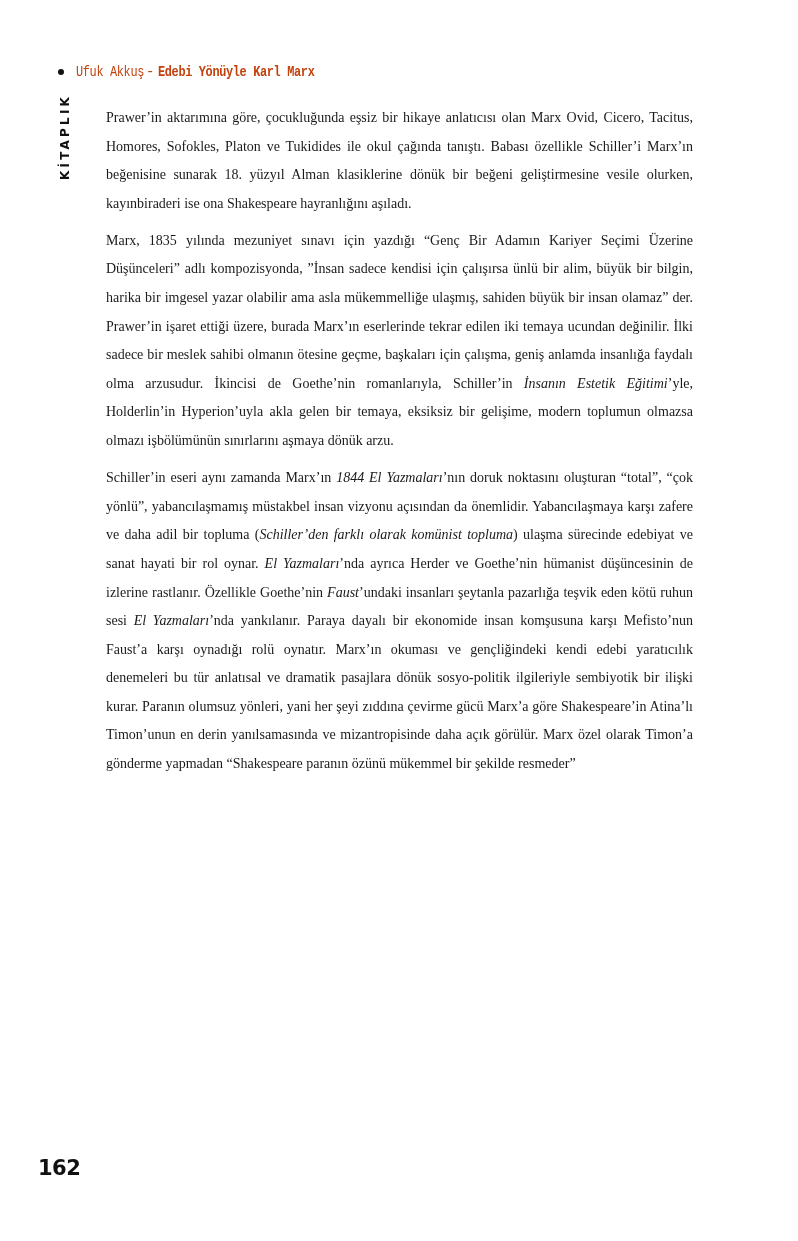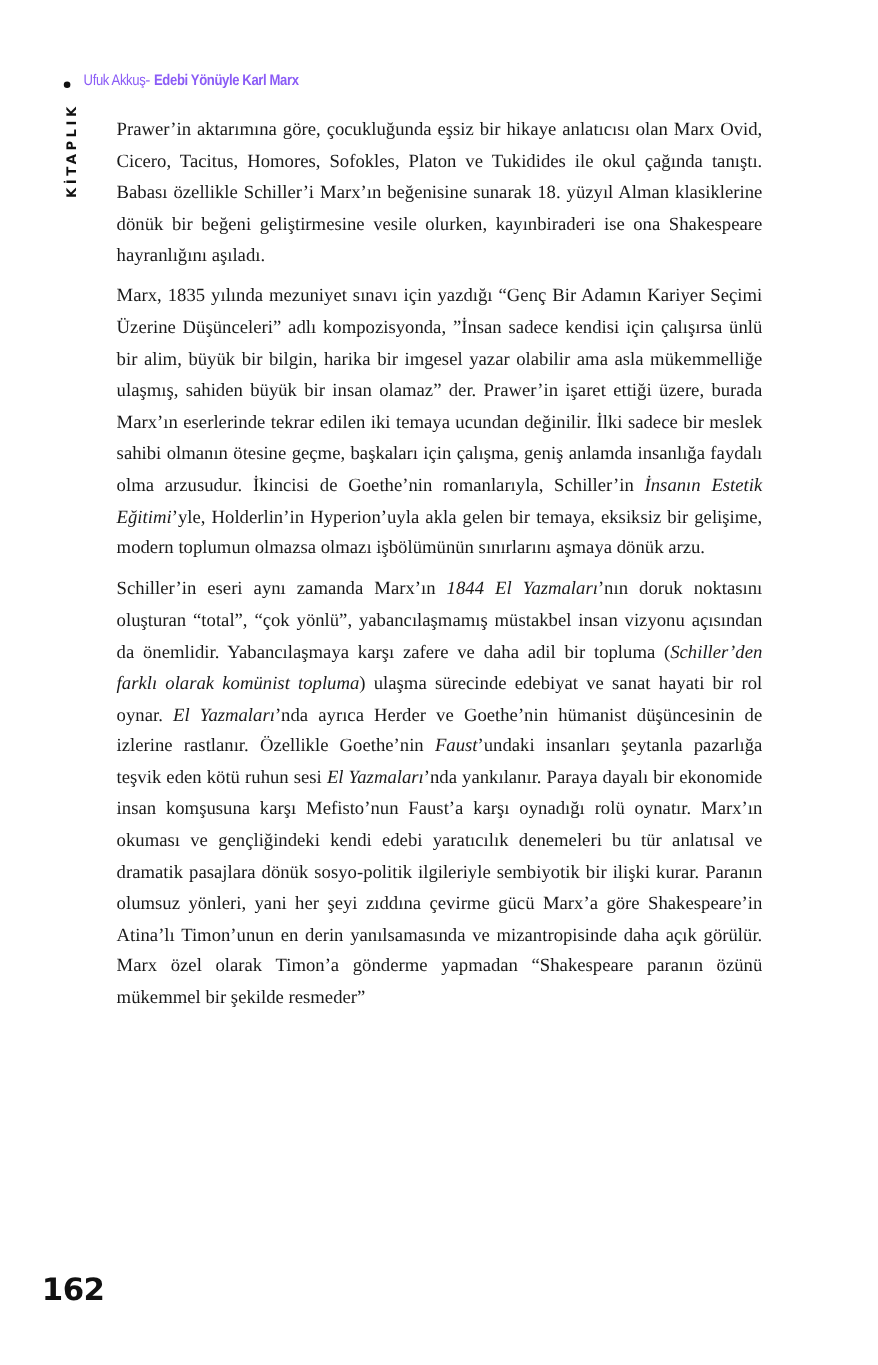--- a/index.html
+++ b/index.html
@@ -1,41 +1,41 @@
 <!DOCTYPE html>
 <html><head>
   <meta charset="utf-8">
   <style>
     html, body { margin: 0; padding: 0; background: #ffffff; }
     body { width: 798px; height: 1241px; position: relative; overflow: hidden; color: #1a1a1a; }
     .running-head {
       position: absolute; left: 58px; top: 64px;
-      font-family: Liberation Sans, sans-serif; font-size: 14px; letter-spacing: -0.4px;
-      display: flex; align-items: flex-end; color: #8b5cf6;
+      font-family: Liberation Mono, monospace; font-size: 14px; letter-spacing: -0.4px;
+      display: flex; align-items: center; color: #c2410c;
     }
     .running-head .bullet { width: 6px; height: 6px; border-radius: 50%; background: #111; margin-right: 12px; display:inline-block; }
     .running-head .author { font-weight: normal; transform: scaleX(0.85); transform-origin: left; display:inline-block; }
     .running-head .sep { margin: 0 4px 0 -10px; }
     .running-head .title { font-weight: bold; transform: scaleX(0.85); transform-origin: left; display:inline-block; }
     .side-label {
       position: absolute; left: 58px; top: 180px;
       transform: rotate(-90deg); transform-origin: left top;
       font-family: "DejaVu Sans", sans-serif; font-weight: bold; font-size: 12px;
       letter-spacing: 3.2px; color: #111;
     }
     .content {
       position: absolute; left: 106px; top: 104px; width: 587px;
-      font-family: "Liberation Serif", serif; font-size: 17px; line-height: 28.6px;
+      font-family: "Liberation Serif", serif; font-size: 14px; line-height: 28.6px;
       text-align: justify; hyphens: manual;
     }
     .content p { margin: 0 0 8.5px 0; }
     .content em { }
     .page-number {
       position: absolute; left: 38px; top: 1156px;
-      font-family: "DejaVu Sans", sans-serif; font-weight: bold; font-size: 28px; color: #111;
+      font-family: "DejaVu Sans", sans-serif; font-weight: bold; font-size: 21px; color: #111;
       letter-spacing: -0.5px;
     }
   </style>
 </head>
 <body>
 
 <div class="running-head">
   <span class="bullet"></span>
   <span class="author">Ufuk Akkuş</span>
   <span class="sep">-</span>

